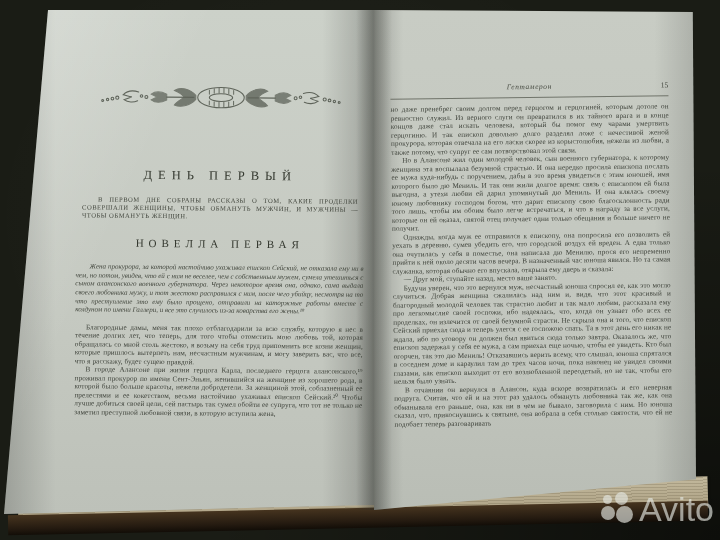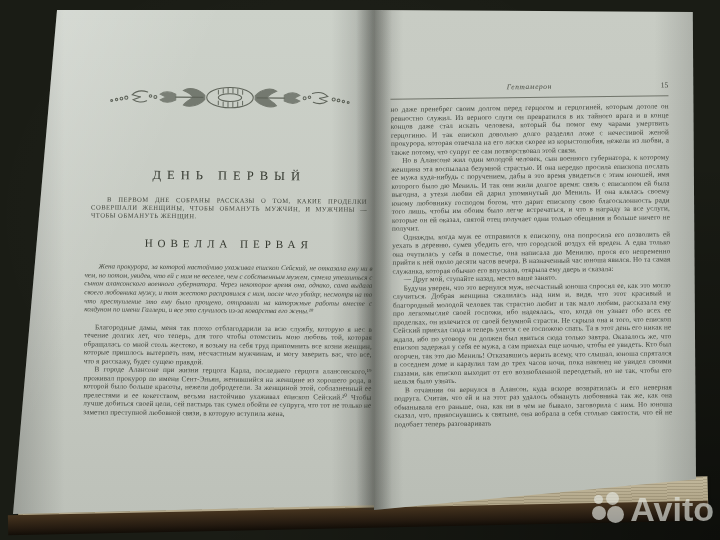--- a/index.html
+++ b/index.html
@@ -25,21 +25,21 @@
     box-shadow:0 2px 3px rgba(0,0,0,.5);
   }
   .cover-edge{
     position:absolute;left:8px;top:508px;width:700px;height:20px;
     transform:rotate(-1.2deg);
     background:linear-gradient(to bottom,#46341f,#241a10 70%,#120d07);
   }
   
   .page{position:absolute;top:10px;font-family:Liberation Serif, serif;}
   .page-left{
-    left:13px;width:370px;height:504px;
+    left:4px;width:370px;height:504px;
     clip-path:polygon(44px 0, 100% 0, 100% 98.2%, 0 100%);
     background:
       linear-gradient(115deg, rgba(255,255,255,.25), transparent 35%),
       linear-gradient(90deg, rgba(0,0,0,.18), transparent 14%, transparent 86%, rgba(0,0,0,.22)),
       linear-gradient(to bottom,#ccd1c9,#c5c9c1 60%,#bdc1b9);
   }
   .page-right{
     left:374px;width:322px;height:502px;
     clip-path:polygon(0 0, 99% 0.4%, 100% 93.5%, 0 99.6%);
     background:
@@ -92,21 +92,21 @@
     position:absolute;left:0;right:0;text-align:center;
     font-style:italic;font-size:7.4px;color:#474b42;letter-spacing:.6px;
   }
   .page-number{position:absolute;right:0;top:0;font-size:7.6px;color:#42463d;}
   .head-rule{border:none;border-top:1px solid #5a5e54;margin:2px 0 6px 0;opacity:.8;}
   .dialogue{text-align:left;}
   
   .watermark{
     position:absolute;right:6px;top:492px;display:flex;gap:4px;
     color:rgba(228,231,225,.66);
-    font-family:"Liberation Sans", sans-serif;font-weight:bold;
+    font-family:"Liberation Sans", sans-serif;font-weight:normal;
   }
   .wm-dots{position:relative;width:34px;height:34px;}
   .wm-dots i{position:absolute;border-radius:50%;background:rgba(228,231,225,.66);}
   .wm-dot-a{width:9px;height:9px;left:2px;top:3px;}
   .wm-dot-b{width:13px;height:13px;left:14px;top:0px;}
   .wm-dot-c{width:14px;height:14px;left:0px;top:14px;}
   .wm-dot-d{width:17px;height:17px;left:15px;top:14px;}
   .wm-text{font-size:34px;letter-spacing:0;line-height:34px;}
 </style>
 </head>

